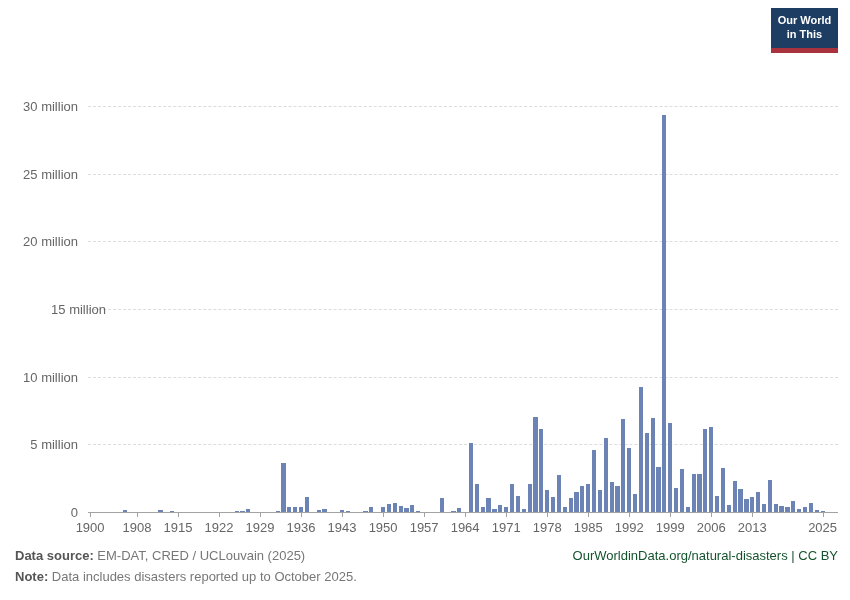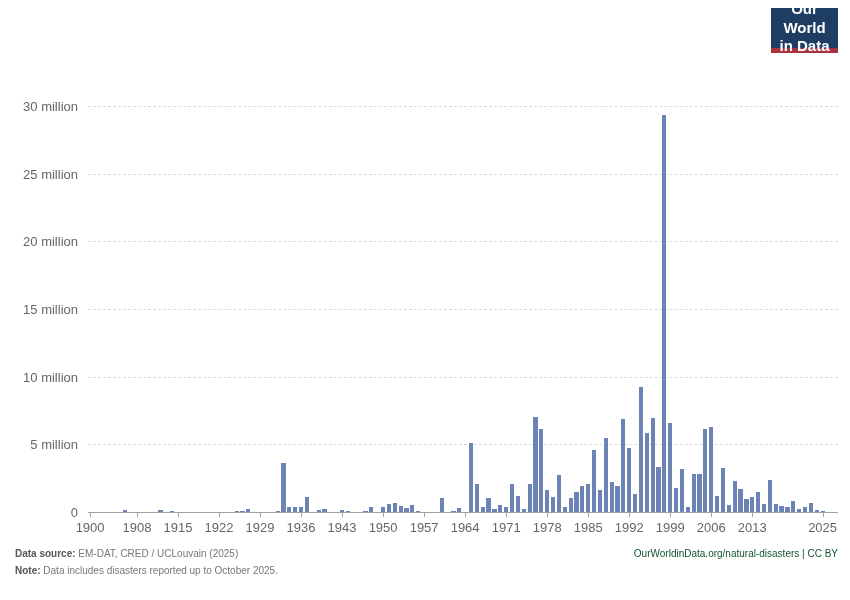--- a/index.html
+++ b/index.html
@@ -15,62 +15,62 @@
   }
   .subtitle{
     margin-top:8px;font-size:13.5px;line-height:1.5;color:#5b5b5b;width:745px;
   }
   .owid-logo{
     position:absolute;right:12px;top:8px;width:67px;height:45px;
     display:flex;flex-direction:column;align-items:center;justify-content:center;
     box-sizing:border-box;cursor:pointer;
   }
   .owid-logo .logo-text{
-    font-size:15px;font-weight:bold;color:#ffffff;line-height:1.25;text-align:center;
+    font-size:11px;font-weight:bold;color:#ffffff;line-height:1.25;text-align:center;
   }
   .plot{position:absolute;left:0;top:100px;width:850px;height:440px;}
   .gridline{position:absolute;left:88px;right:12px;height:0;border-top:1px dashed #dcdcdc;}
   .gridline.zero{border-top:1px solid #a3a3a3;}
   .y-label{
     position:absolute;left:0;width:78px;text-align:right;font-size:13px;color:#666666;
     transform:translateY(-50%);
   }
   .bar{position:absolute;bottom:0;background:#6c84b5;}
   .tick-mark{position:absolute;width:1px;height:4px;background:#a3a3a3;}
   .x-label{
     position:absolute;font-size:13px;color:#666666;transform:translateX(-50%);white-space:nowrap;
   }
-  .footer{position:absolute;left:15px;right:12px;top:548px;font-size:10px;color:#777777;}
+  .footer{position:absolute;left:15px;right:12px;top:548px;font-size:13px;color:#777777;}
   .footer .row1{display:flex;justify-content:space-between;}
   .footer b{color:#555555;}
   .source-link{color:#14532d;cursor:pointer;}
   .note-line{margin-top:6px;}
 </style>
 </head>
 <body>
 
 <div class="header">
 </div>
 
 <div class="owid-logo" id="owid-logo" style="background: rgb(29, 61, 99); border-bottom: 5px solid rgb(168, 51, 63);">
   <div class="logo-text">
     <span>Our World</span><br>
-    <span>in Data</span>
+    <span>in This</span>
   </div>
 </div>
 
 <div class="plot" id="plot">
     <div class="gridline zero" style="top: 412px;"></div>
     <div class="y-label" style="top: 412px;">0</div>
     <div class="gridline" style="top: 344.333px;"></div>
     <div class="y-label" style="top: 344.333px;">5 million</div>
     <div class="gridline" style="top: 276.667px;"></div>
     <div class="y-label" style="top: 276.667px;">10 million</div>
     <div class="gridline" style="top: 209px;"></div>
-    <div class="y-label" style="top: 209px;">15 million</div>
+    <div class="y-label" style="top: 209px; padding-left: 28px;">15 million</div>
     <div class="gridline" style="top: 141.333px;"></div>
     <div class="y-label" style="top: 141.333px;">20 million</div>
     <div class="gridline" style="top: 73.6667px;"></div>
     <div class="y-label" style="top: 73.6667px;">25 million</div>
     <div class="gridline" style="top: 6px;"></div>
     <div class="y-label" style="top: 6px;">30 million</div>
     <div class="bar" title="1906: 0.17 million" style="left: 123.16px; width: 4.2px; bottom: 28px; height: 2.30067px;"></div>
     <div class="bar" title="1912: 0.12 million" style="left: 158.32px; width: 4.2px; bottom: 28px; height: 1.624px;"></div>
     <div class="bar" title="1914: 0.1 million" style="left: 170.04px; width: 4.2px; bottom: 28px; height: 1.35333px;"></div>
     <div class="bar" title="1925: 0.08 million" style="left: 234.5px; width: 4.2px; bottom: 28px; height: 1.08267px;"></div>

